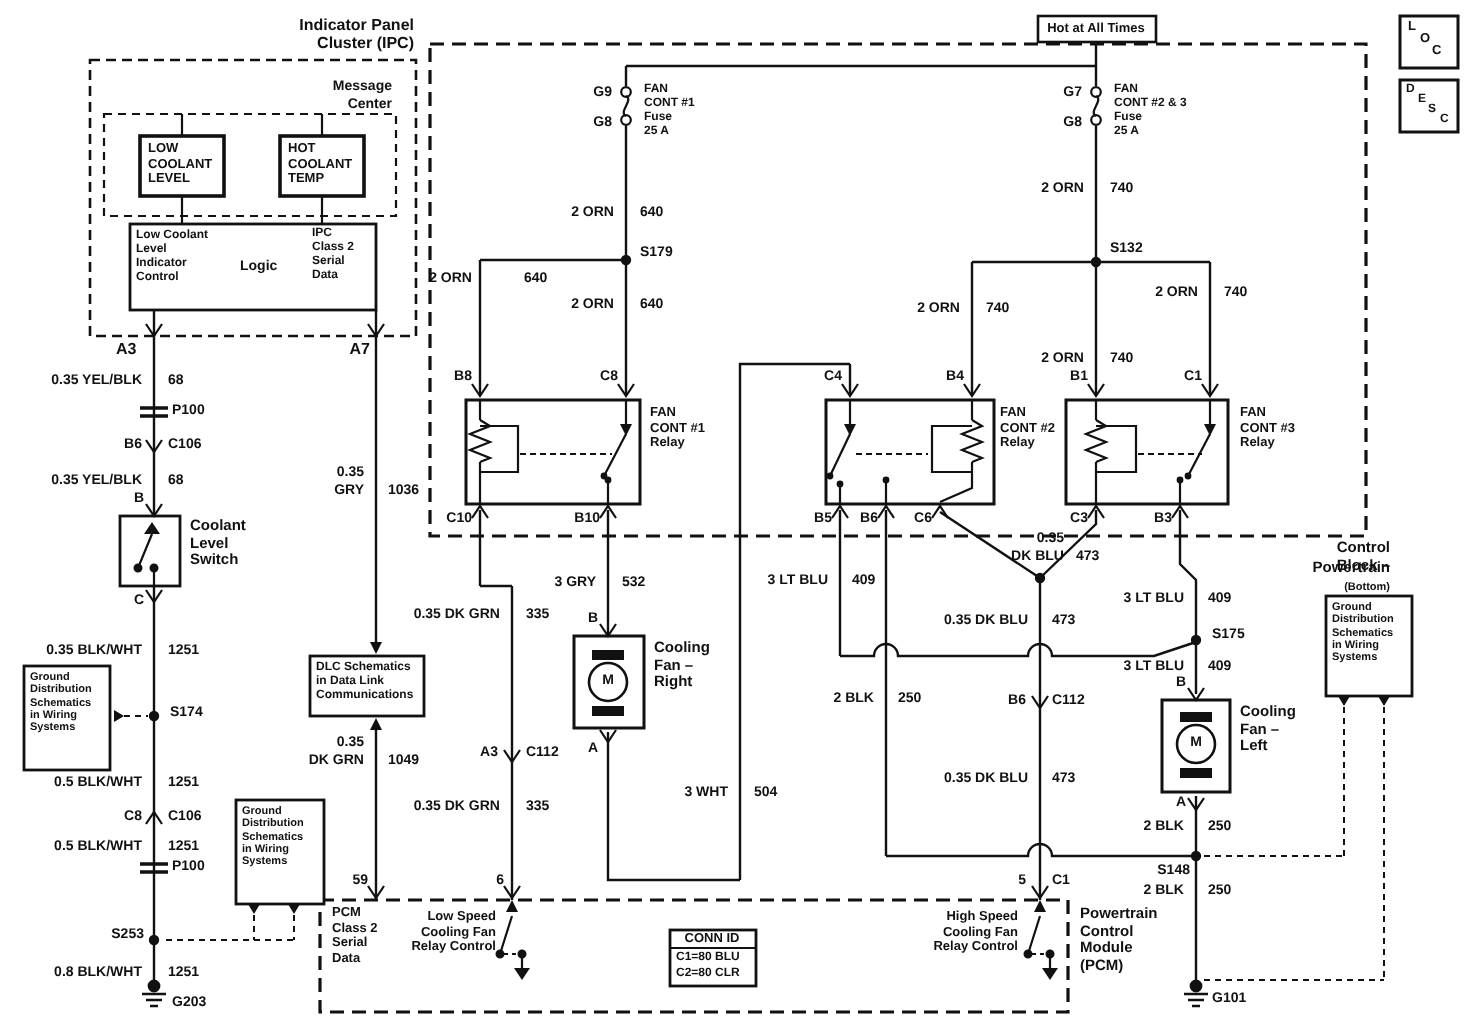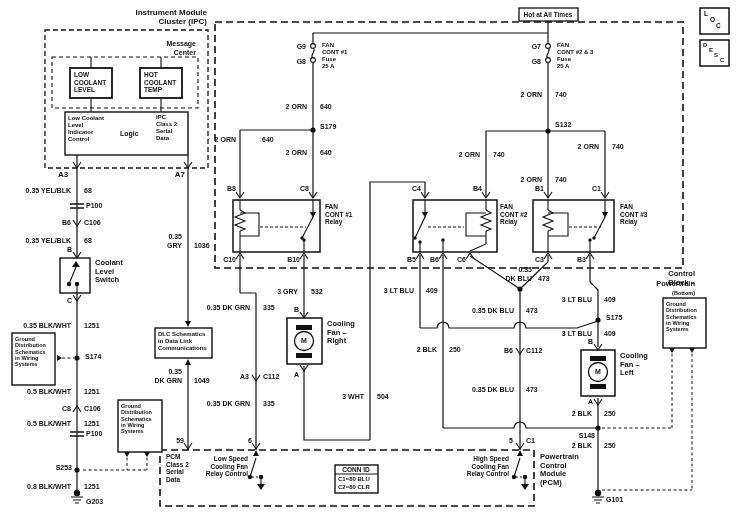--- a/index.html
+++ b/index.html
@@ -164,21 +164,21 @@
   </g>
 
   <g stroke="#111" stroke-width="1.2" fill="#111">
     <circle cx="77" cy="493" r="2.6"></circle>
     <path d="M71,497 H83 M73,500 H81 M75,503 H79" fill="none"></path>
     <circle cx="598" cy="493" r="2.6"></circle>
     <path d="M592,497 H604 M594,500 H602 M596,503 H600" fill="none"></path>
   </g>
 </svg>
 
-<span class="lb f8 ra" style="left:207px;top:8px">Instrument Module
+<span class="lb f8 ra" style="left:207px;top:8px">Indicator Panel
 Cluster (IPC)</span>
 <span class="lb ra" style="left:196px;top:40px">Message
 Center</span>
 <span class="lb f65" style="left:74px;top:71px">LOW
 COOLANT
 LEVEL</span>
 <span class="lb f65" style="left:144px;top:71px">HOT
 COOLANT
 TEMP</span>
 <span class="lb f6" style="left:68px;top:115px">Low Coolant

